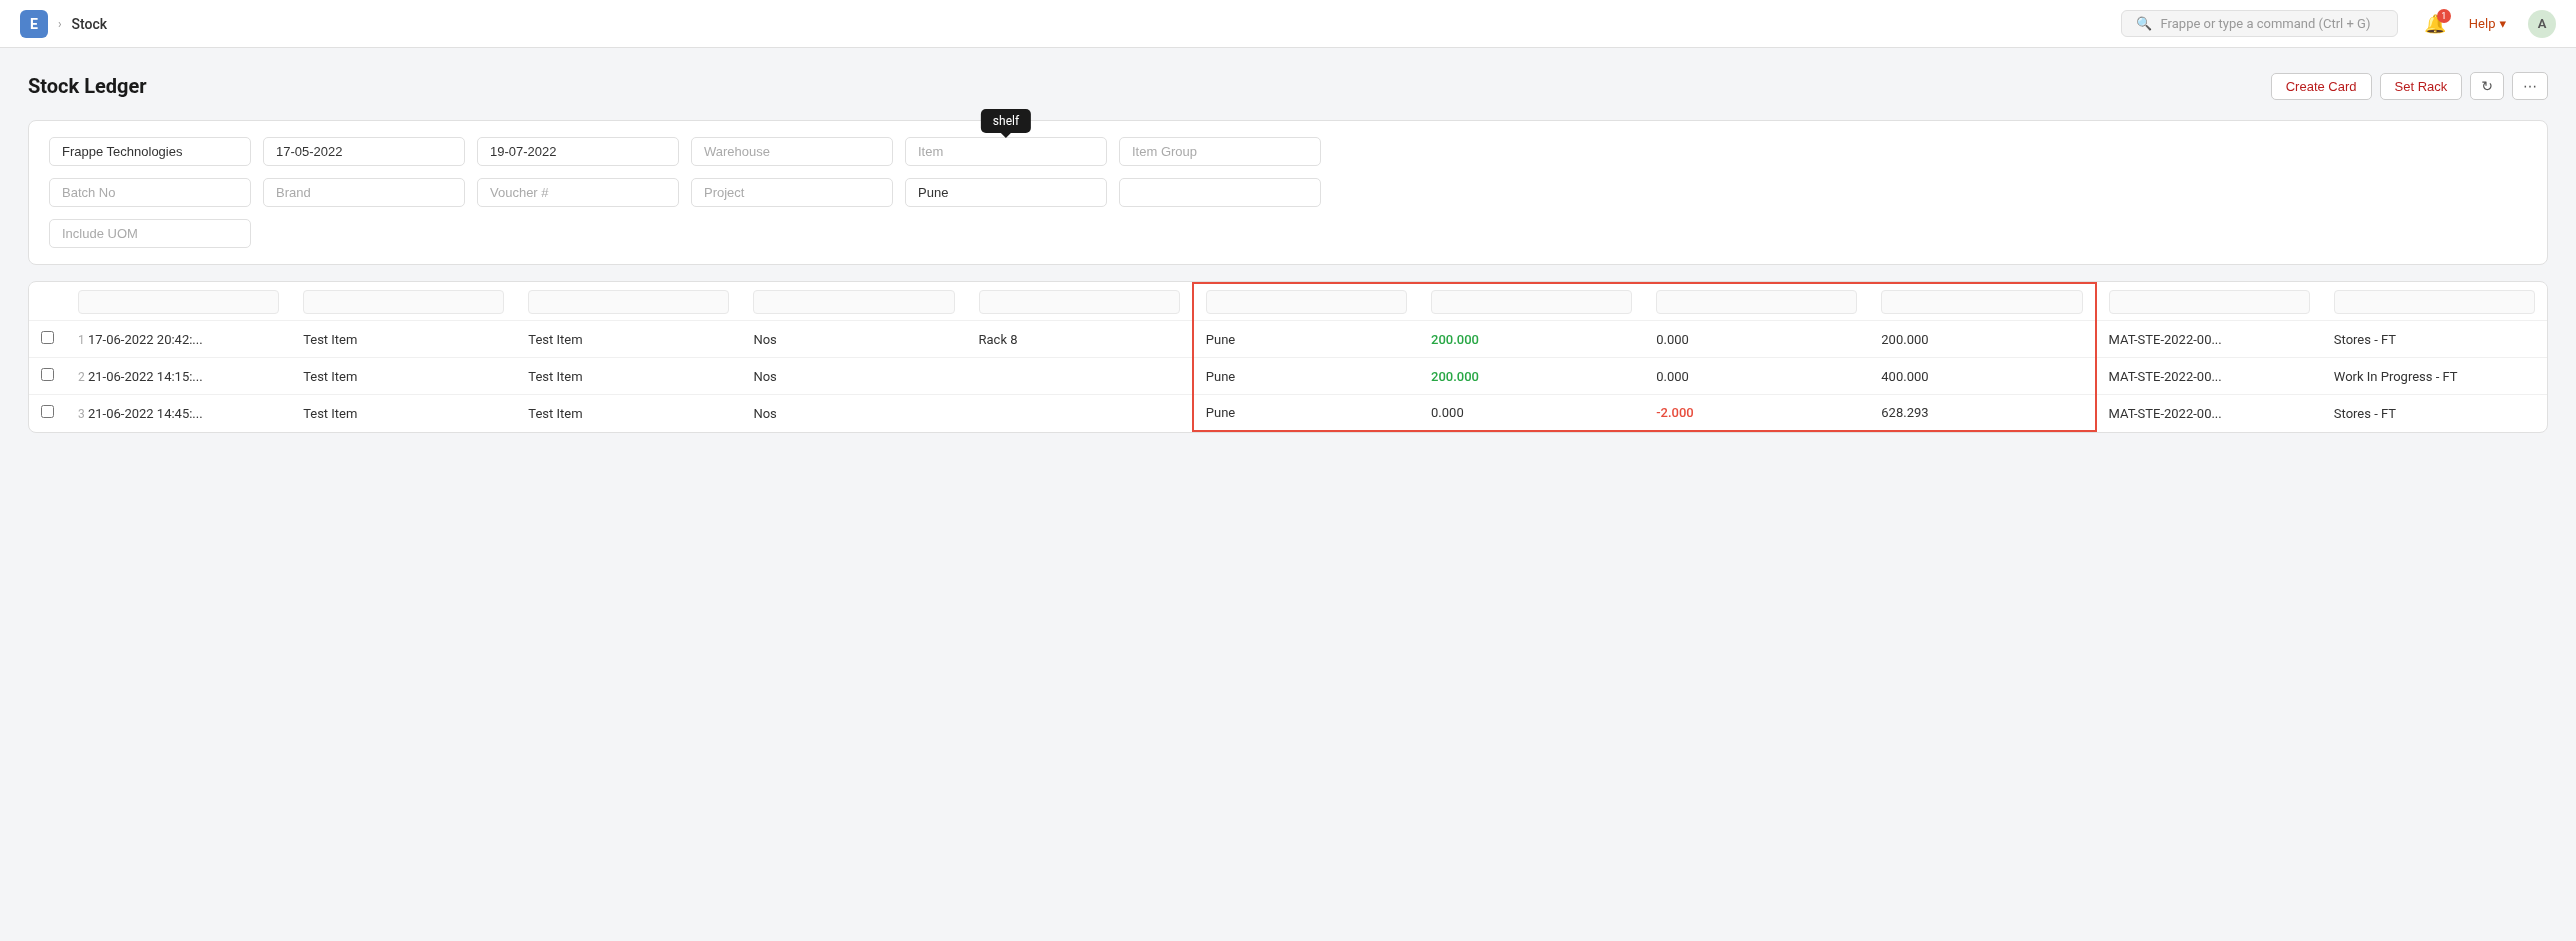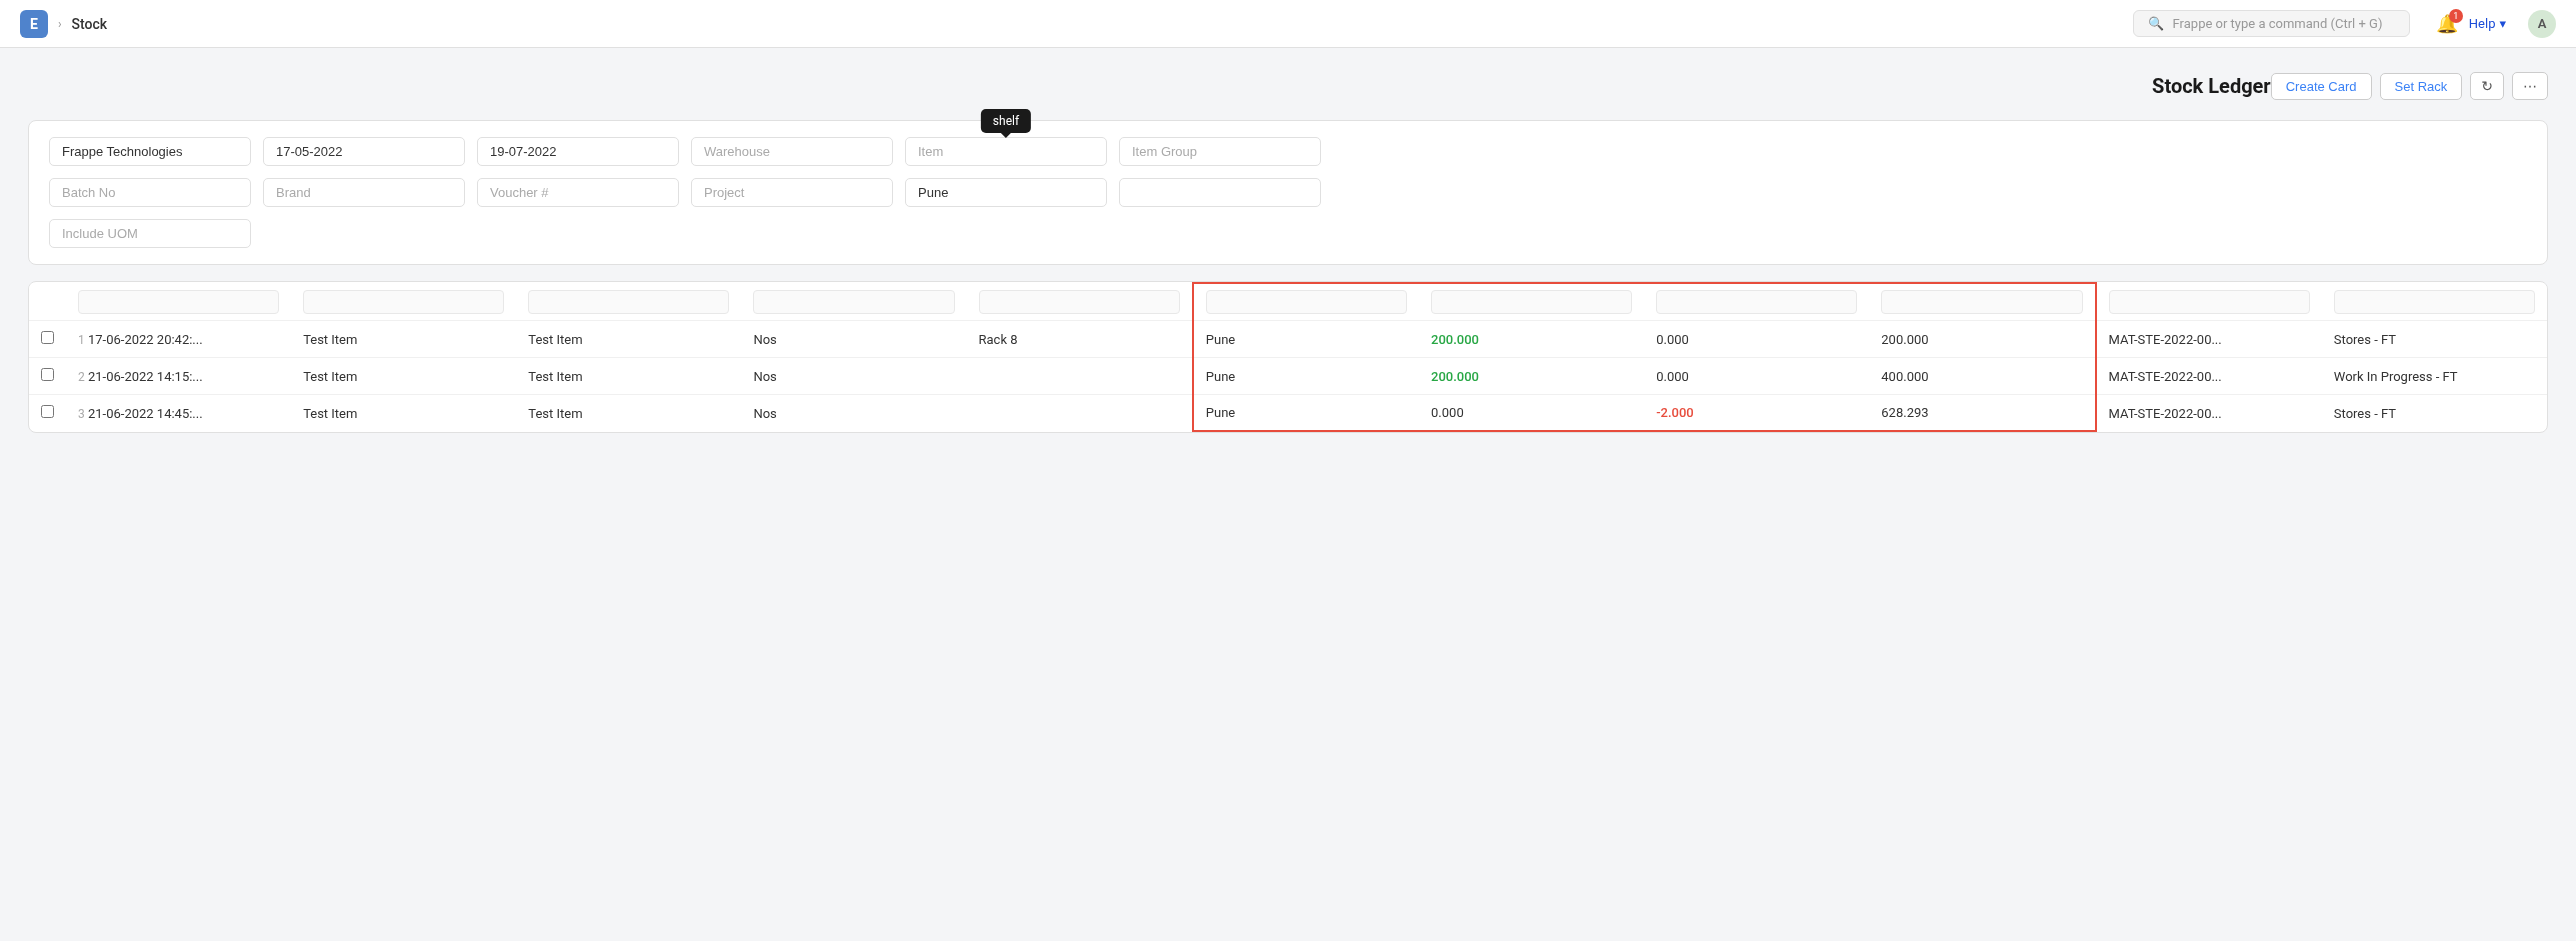--- a/index.html
+++ b/index.html
@@ -26,39 +26,39 @@
     }
     .search-bar span { color: #999; font-size: 13px; }
     .nav-bell { position: relative; margin-left: 16px; cursor: pointer; font-size: 18px; color: #555; }
     .nav-bell-badge {
       position: absolute; top: -4px; right: -4px; background: #e74c3c;
       color: #fff; border-radius: 50%; width: 14px; height: 14px;
       font-size: 9px; display: flex; align-items: center; justify-content: center;
     }
     .nav-help {
       display: flex; align-items: center; gap: 4px; cursor: pointer;
-      font-size: 13px; color: #1d4ed8; 
+      font-size: 13px; color: #c2410c; margin-left: 12px;
     }
     .nav-avatar {
       width: 28px; height: 28px; background: #d5e8d4; border-radius: 50%;
       display: flex; align-items: center; justify-content: center;
       font-weight: 600; font-size: 13px; color: #555; margin-left: 12px;
     }
 
     
     .page { padding: 24px 28px; }
     .page-header {
-      display: flex; align-items: center; justify-content: flex-end;
+      display: flex; align-items: center; justify-content: space-between;
       margin-bottom: 20px;
     }
     .page-title { font-size: 20px; font-weight: 700; color: #1a1a1a; }
     .header-actions { display: flex; align-items: center; gap: 8px; }
     .btn-outline {
       border: 1px solid #ccc; background: #fff; border-radius: 5px;
-      padding: 5px 14px; font-size: 13px; cursor: pointer; color: #3b82f6;
+      padding: 5px 14px; font-size: 13px; cursor: pointer; color: #b91c1c;
     }
     .btn-icon {
       border: 1px solid #ccc; background: #fff; border-radius: 5px;
       padding: 5px 10px; font-size: 14px; cursor: pointer; color: #555;
     }
 
     
     .filter-panel {
       background: #fff; border: 1px solid #e0e0e0; border-radius: 8px;
       padding: 16px 20px; margin-bottom: 16px;

